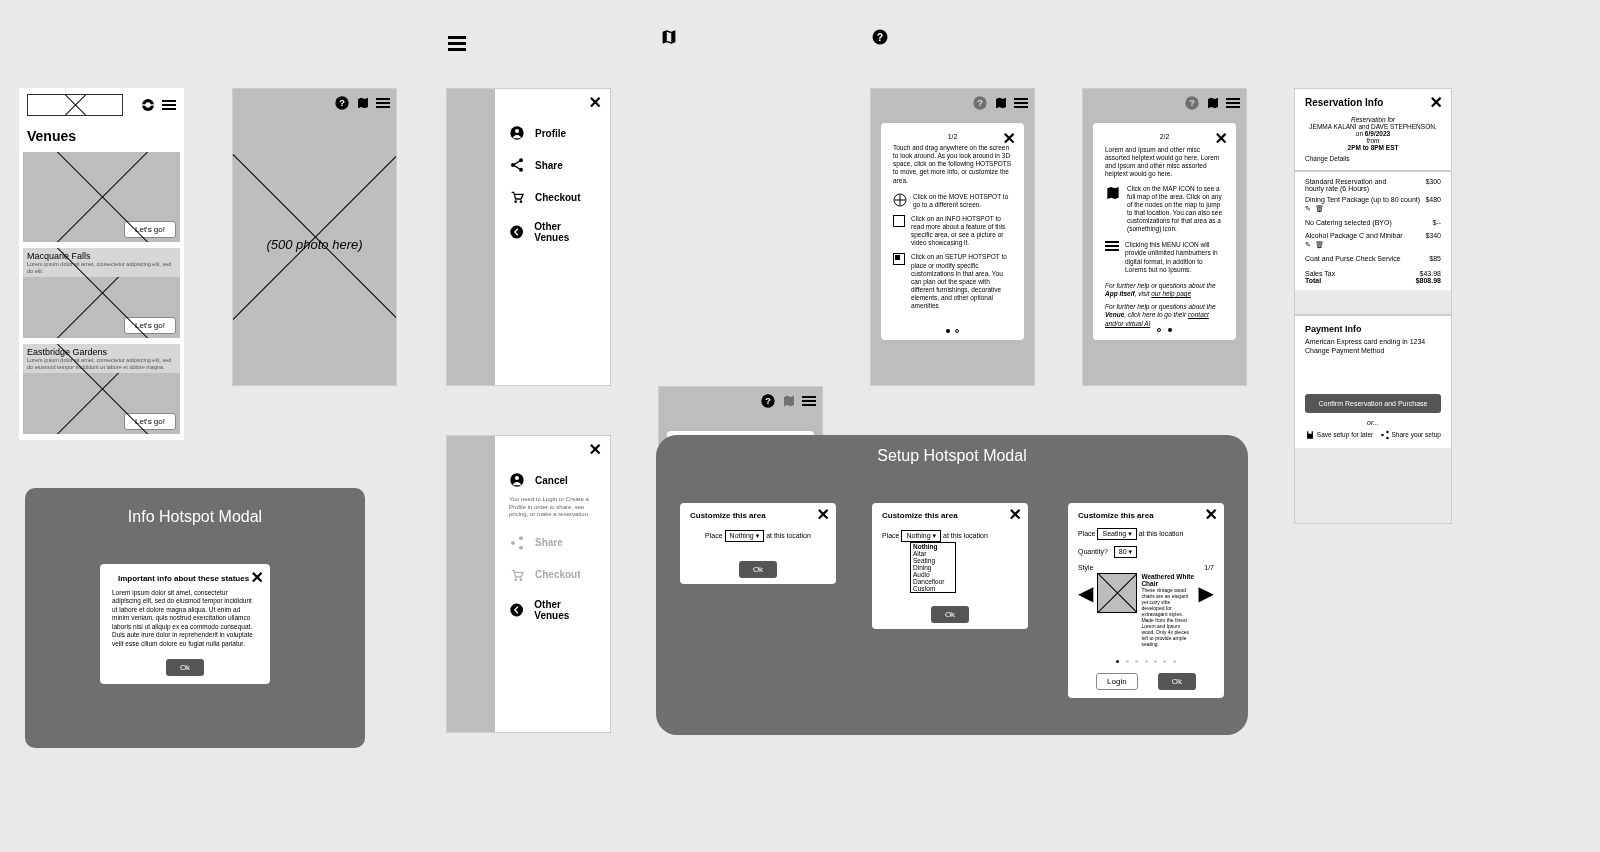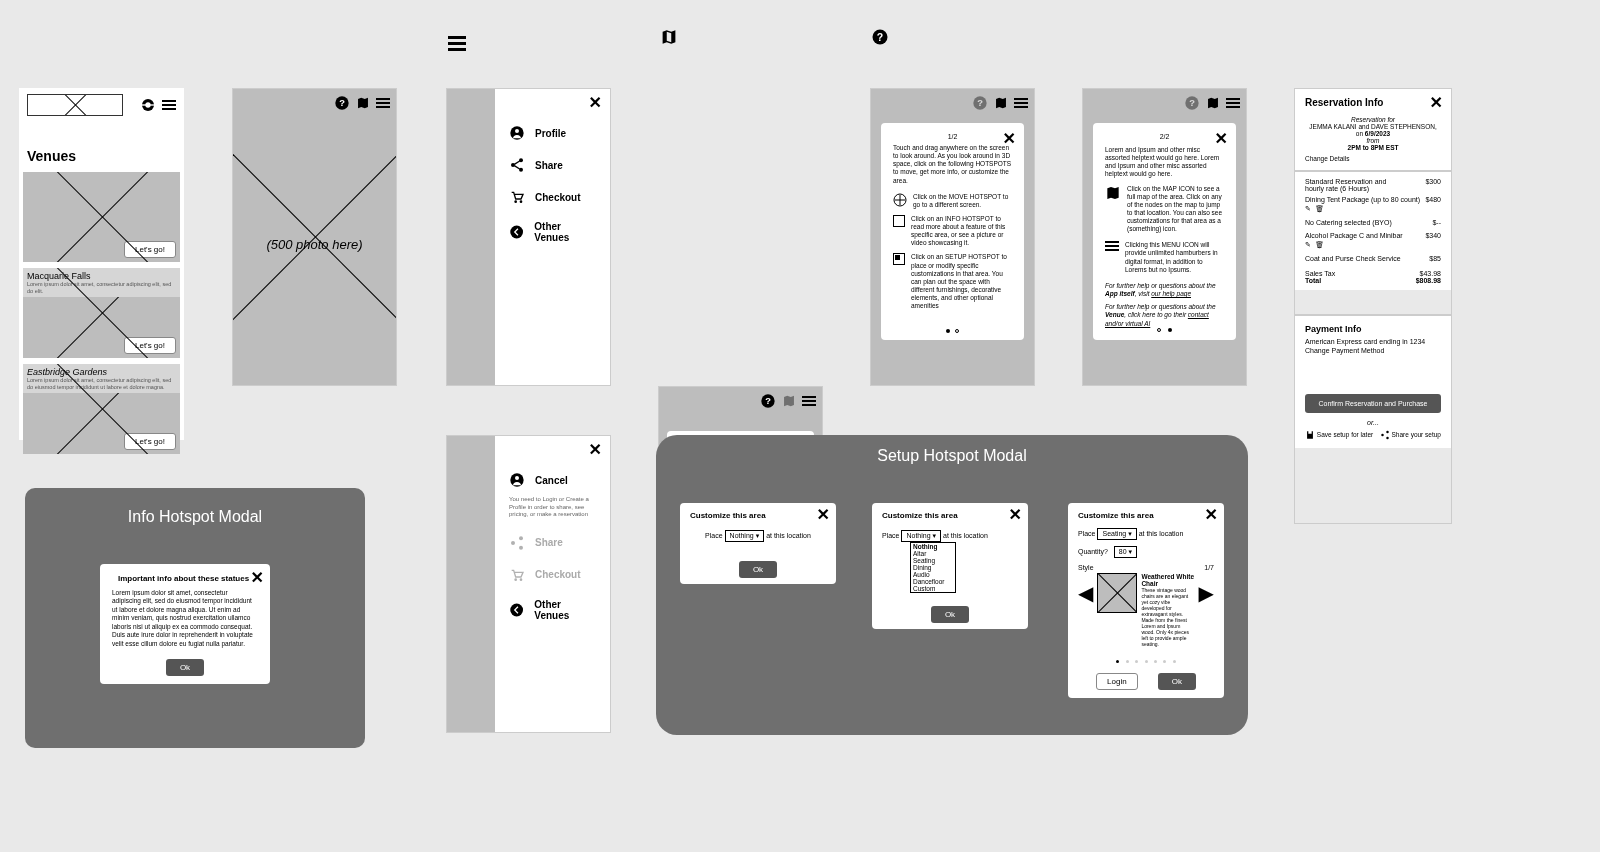--- a/index.html
+++ b/index.html
@@ -130,37 +130,37 @@
             <rect x="3" y="11" width="18" height="2" fill="#fff"></rect>
           </svg>
         </span>
       <span class="hamburger">
           <div></div>
           <div></div>
           <div></div>
         </span>
     </div>
   </div>
-  <div style="padding:6px 8px; font-size:14px; font-weight:bold;margin-top:20px;">Venues</div>
+  <div style="padding:6px 8px; font-size:14px; font-weight:bold;">Venues</div>
 
   <div class="x-cross grey-bg" style="height:90px; margin:2px 4px; position:relative;">
     <div class="btn" style="position:absolute; bottom:4px; right:4px; background:#fff;">Let's go!</div>
   </div>
 
   <div class="x-cross grey-bg" style="height:90px; margin:6px 4px; position:relative;">
     <div style="position:absolute; top:0; left:0; right:0; background:#d6d6d6; padding:3px 4px;">
       <div style="font-size:9px;">Macquarie Falls</div>
       <div class="small-text" style="font-size:5.5px;">Lorem ipsum dolor sit amet, consectetur adipiscing elit, sed do elit.</div>
     </div>
     <div class="btn" style="position:absolute; bottom:4px; right:4px; background:#fff;">Let's go!</div>
   </div>
 
   <div class="x-cross grey-bg" style="height:90px; margin:2px 4px; position:relative;">
     <div style="position:absolute; top:0; left:0; right:0; background:#d6d6d6; padding:3px 4px;">
-      <div style="font-size:9px;font-style:italic;">Eastbridge Gardens</div>
+      <div style="font-size:9px;">Eastbridge Gardens</div>
       <div class="small-text" style="font-size:5.5px;">Lorem ipsum dolor sit amet, consectetur adipiscing elit, sed do eiusmod tempor incididunt ut labore et dolore magna.</div>
     </div>
     <div class="btn" style="position:absolute; bottom:4px; right:4px; background:#fff;">Let's go!</div>
   </div>
 </div>
 
 <div class="abs phone grey-bg x-cross" style="top:88px; left:232px;">
   <div class="header-icons">
     <span>
         <svg width="16" height="16" viewBox="0 0 24 24">

